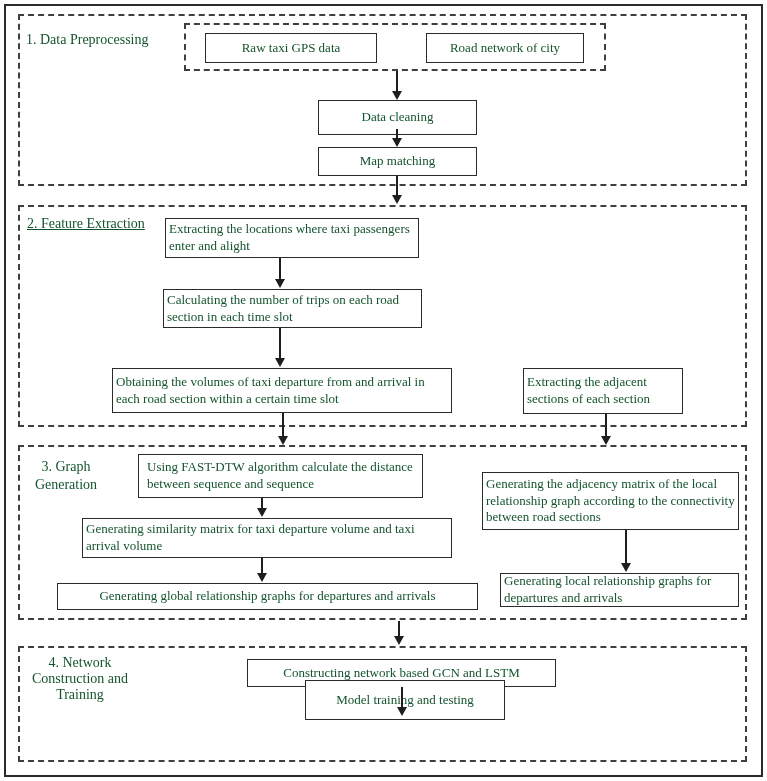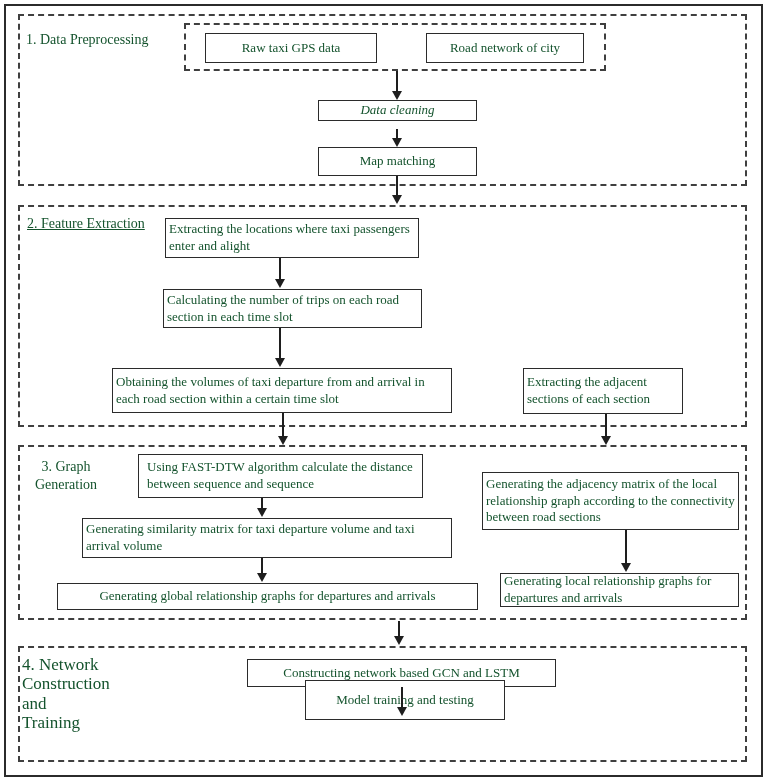--- a/index.html
+++ b/index.html
@@ -22,29 +22,29 @@
   .inner-dashed{
     position:absolute;left:184px;top:23px;width:422px;height:48px;
     border:2px dashed #3f3f3f;box-sizing:border-box;
   }
   .stage-label{
     position:absolute;font-size:14px;line-height:1.25;white-space:pre-line;
   }
   .l1{left:26px;top:31px;}
   .l2{left:27px;top:215px;text-decoration:underline;}
   .l3{left:24px;top:458px;width:84px;text-align:center;}
-  .l4{left:22px;top:655px;width:116px;font-size:17px;line-height:1.14;}
+  .l4{left:22px;top:655px;width:116px;text-align:center;font-size:14px;line-height:1.14;}
   .node{
     position:absolute;border:1.5px solid #2b2b2b;box-sizing:border-box;background:#ffffff;
     display:flex;align-items:center;justify-content:center;text-align:left;
     font-size:13px;line-height:1.28;padding:1px 3px;
   }
   .b1{left:205px;top:33px;width:172px;height:30px;}
   .b2{left:426px;top:33px;width:158px;height:30px;}
-  .b3{left:318px;top:100px;width:159px;height:21px;font-style:italic;}
+  .b3{left:318px;top:100px;width:159px;height:35px;}
   .b4{left:318px;top:147px;width:159px;height:29px;}
   .b5{left:165px;top:218px;width:254px;height:40px;}
   .b6{left:163px;top:289px;width:259px;height:39px;}
   .b7{left:112px;top:368px;width:340px;height:45px;}
   .b8{left:523px;top:368px;width:160px;height:46px;}
   .b9{left:138px;top:454px;width:285px;height:44px;padding-left:8px;}
   .b10{left:82px;top:518px;width:370px;height:40px;}
   .b11{left:57px;top:583px;width:421px;height:27px;white-space:nowrap;}
   .b12{left:482px;top:472px;width:257px;height:58px;}
   .b13{left:500px;top:573px;width:239px;height:34px;}

